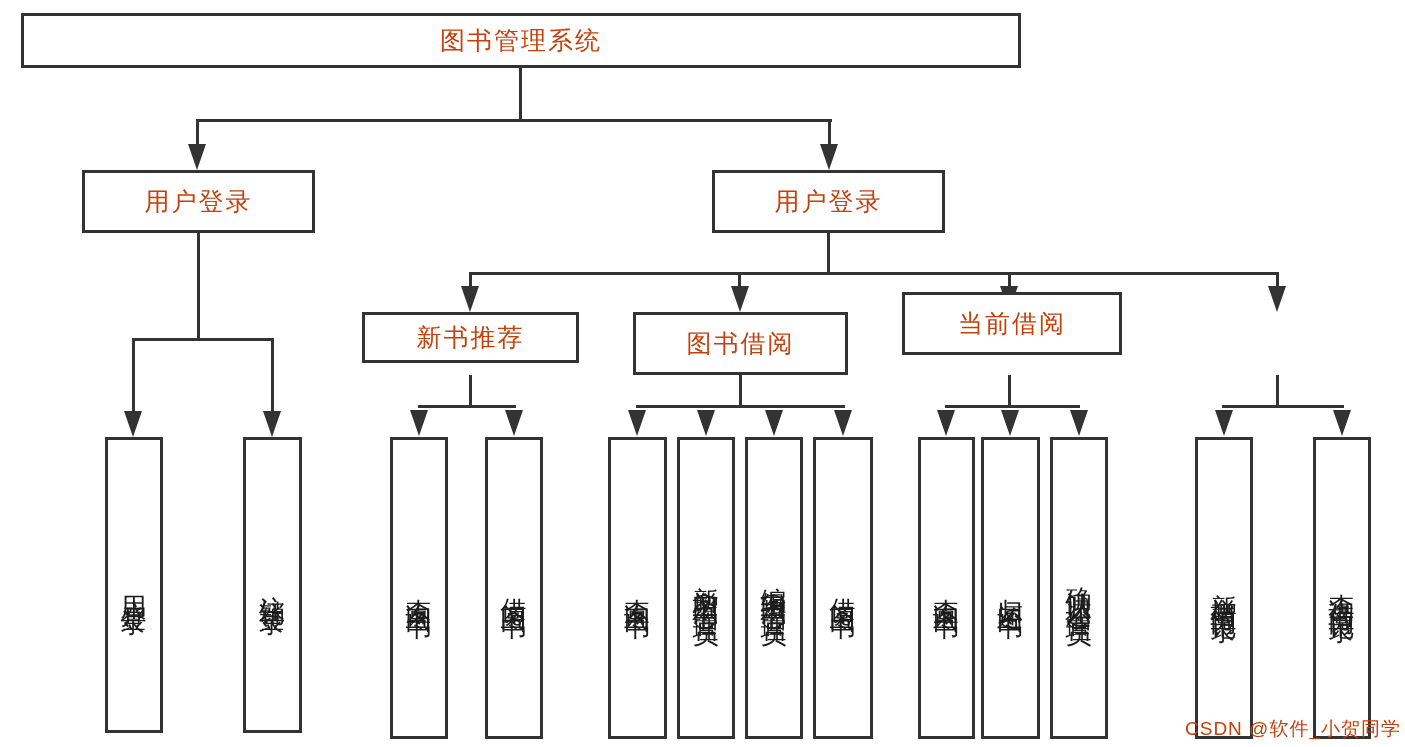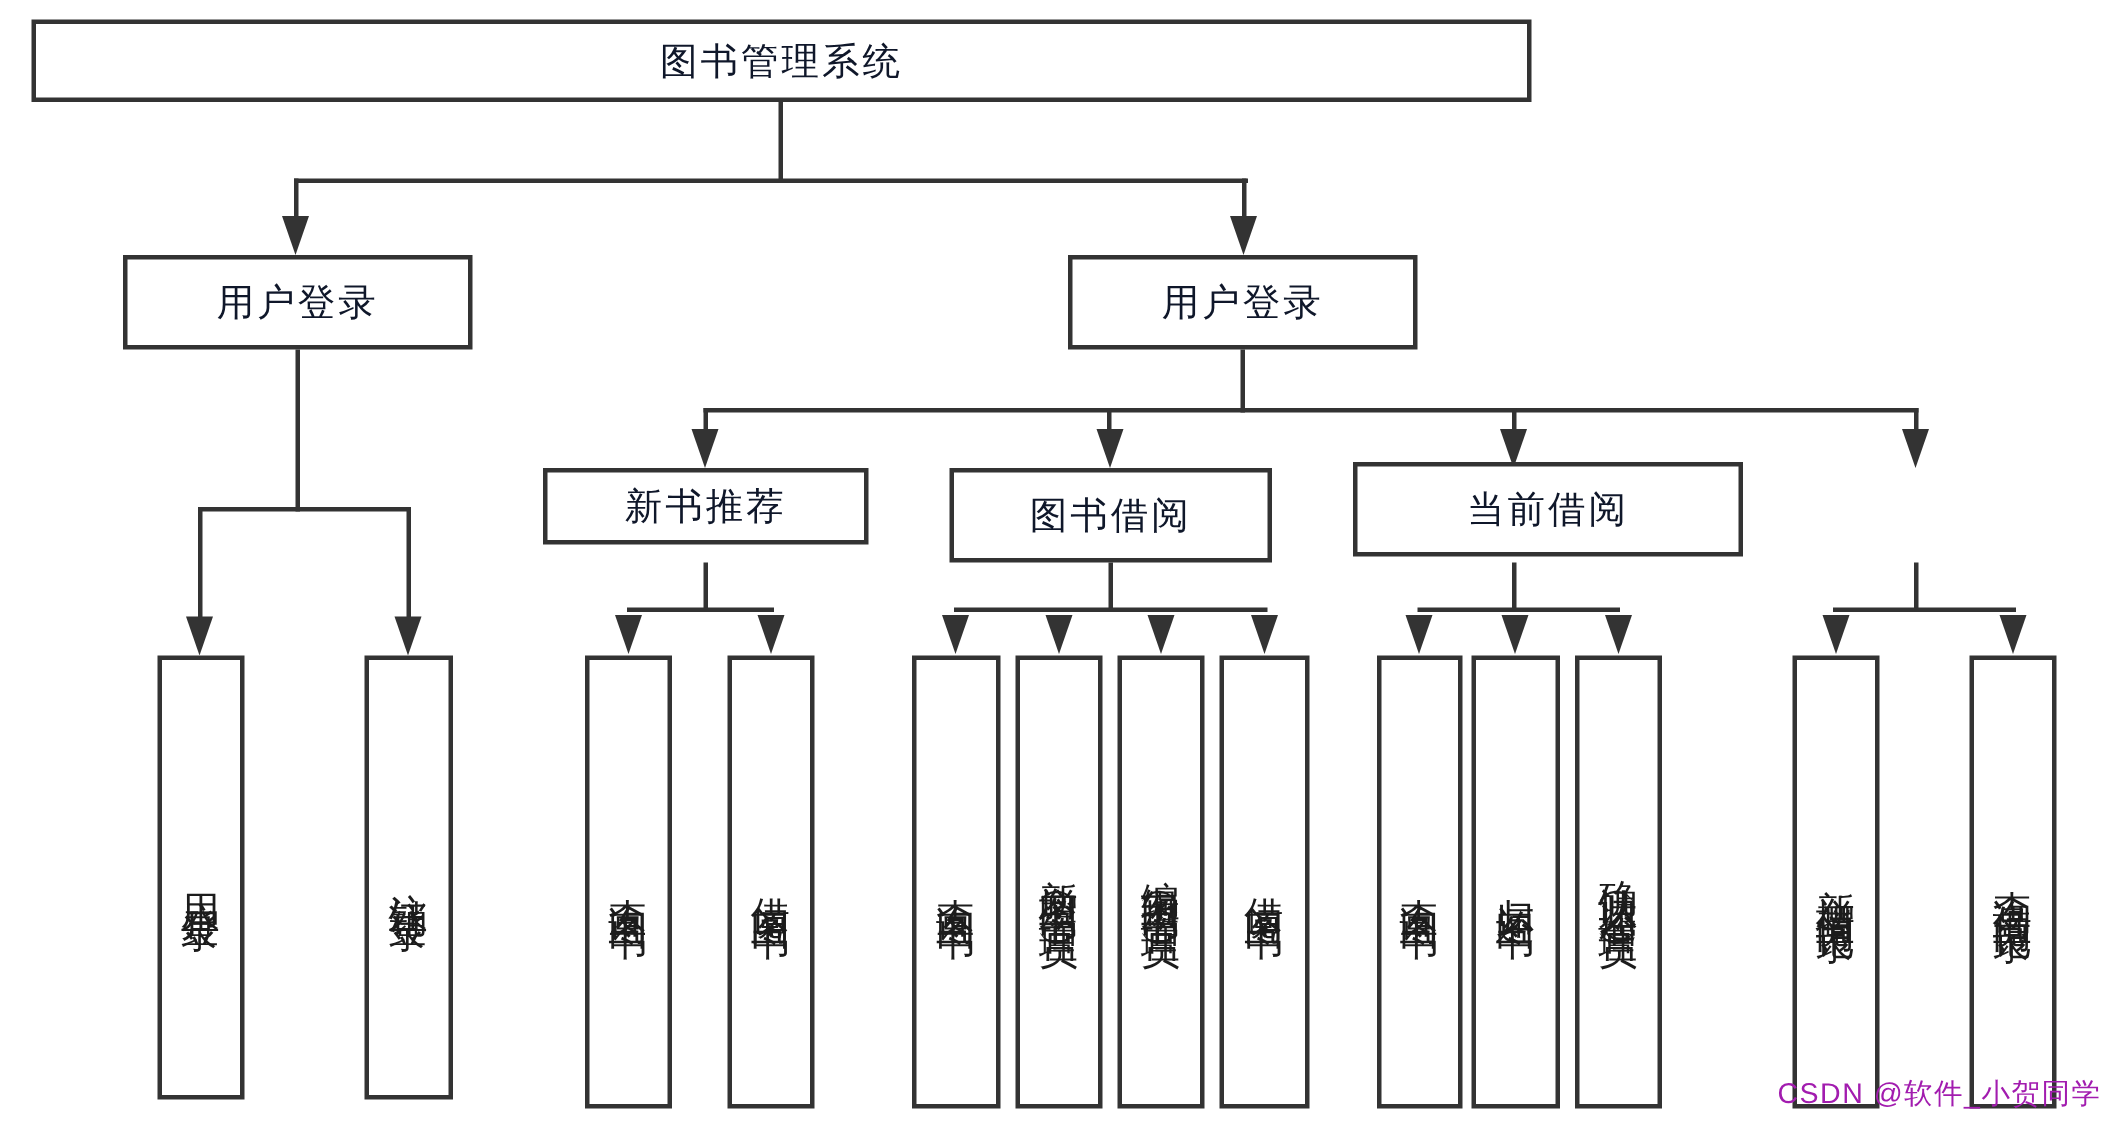--- a/index.html
+++ b/index.html
@@ -16,21 +16,21 @@
     box-sizing: border-box;
     background: #ffffff;
     border: 3px solid #333333;
     display: flex;
     align-items: center;
     justify-content: center;
   }
   .hlabel {
     font-size: 25px;
     letter-spacing: 2px;
-    color: #0f172a;
+    color: #c2410c;
     white-space: nowrap;
   }
   .vlabel {
     writing-mode: vertical-rl;
     text-orientation: mixed;
     font-size: 26px;
     letter-spacing: 5px;
     color: #1c1c1c;
     line-height: 1;
   }
@@ -42,21 +42,21 @@
     border-left: 9px solid transparent;
     border-right: 9px solid transparent;
     border-top: 26px solid #333333;
   }
   .watermark {
     position: absolute;
     left: 1185px;
     top: 716px;
     font-size: 19px;
     letter-spacing: 1px;
-    color: #a21caf;
+    color: #c2410c;
     white-space: nowrap;
     z-index: 5;
   }
 </style>
 </head>
 <body>
 
 <div class="canvas">
 
   <div class="box" style="left:21px;top:13px;width:1000px;height:55px">
@@ -94,21 +94,21 @@
   <div class="arrow" style="left:1000px;top:286px"></div>
   <div class="vline" style="left:1276px;top:272px;height:16px"></div>
   <div class="arrow" style="left:1268px;top:286px"></div>
 
   <div class="box" style="left:362px;top:312px;width:217px;height:51px">
     <span class="hlabel">新书推荐</span>
   </div>
   <div class="box" style="left:633px;top:312px;width:215px;height:63px">
     <span class="hlabel">图书借阅</span>
   </div>
-  <div class="box" style="left:902px;top:308px;width:260px;height:63px">
+  <div class="box" style="left:902px;top:292px;width:220px;height:63px">
     <span class="hlabel">当前借阅</span>
   </div>
 
   <div class="vline" style="left:469px;top:375px;height:33px"></div>
   <div class="hline" style="left:418px;top:405px;width:98px"></div>
   <div class="arrow" style="left:410px;top:410px"></div>
   <div class="arrow" style="left:505px;top:410px"></div>
 
   <div class="vline" style="left:739px;top:375px;height:33px"></div>
   <div class="hline" style="left:636px;top:405px;width:209px"></div>

